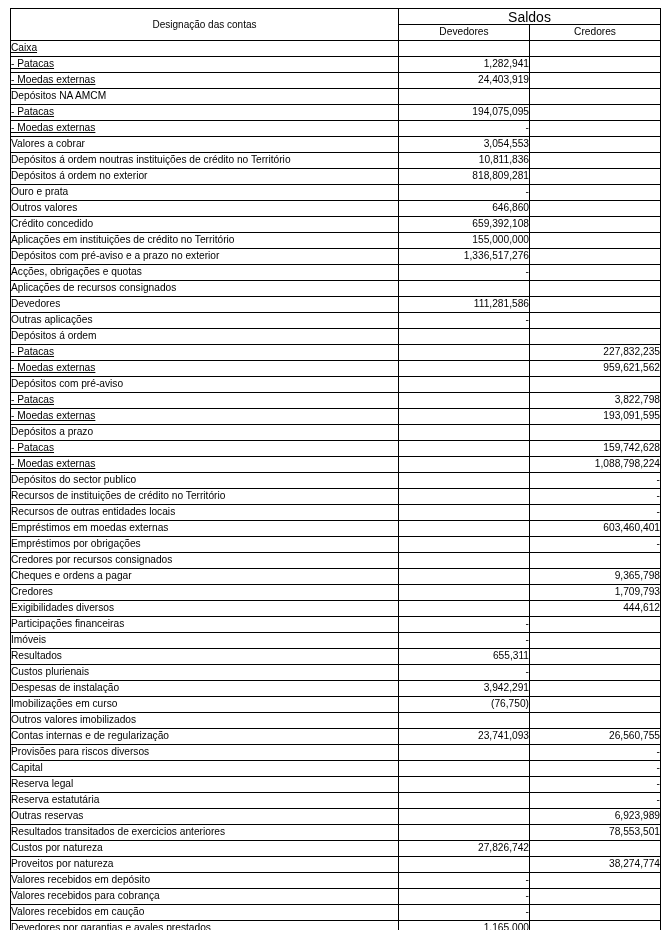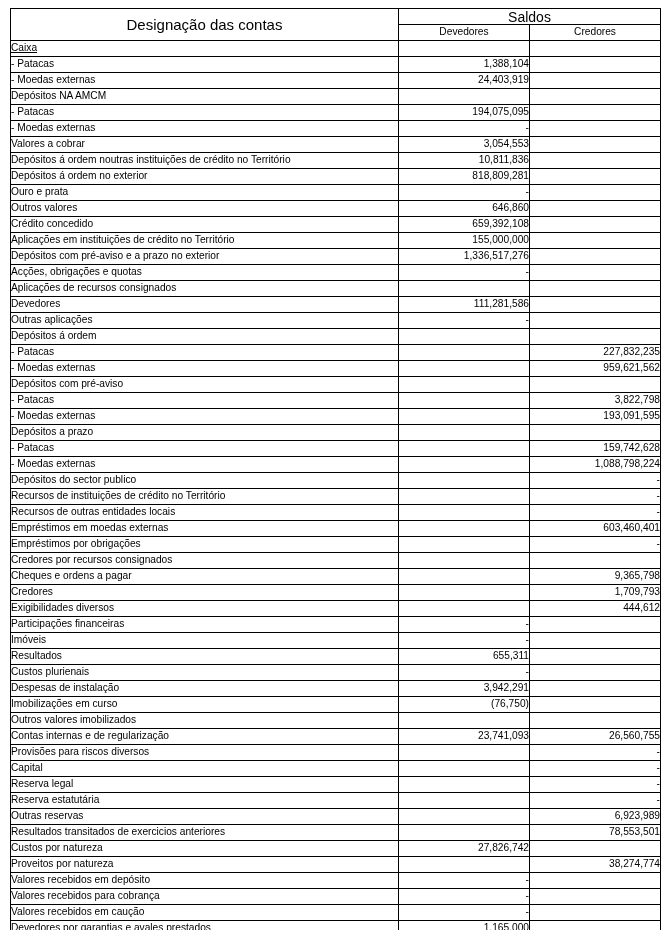--- a/index.html
+++ b/index.html
@@ -35,21 +35,21 @@
   }
   
   .hdr-saldos {
     text-align: center;
     height: 15px;
     font-size: 14px;
   }
   .hdr-desig {
     text-align: center;
     height: 31px;
-    font-size: 15px;
+    font-size: 10px;
   }
   .hdr-sub {
     text-align: center;
     height: 15px;
     font-size: 10.2px;
   }
   .col-desc { width: 388px; }
   .col-dev  { width: 131px; }
   .col-cre  { width: 131px; }
 
@@ -62,21 +62,21 @@
   td.desc {
     padding-left: 5px;
     white-space: nowrap;
     overflow: hidden;
   }
   td.num {
     text-align: right;
     padding-right: 7px;
     white-space: nowrap;
   }
-  .indent { padding-left: 16px; }
+  .indent { padding-left: 16px; text-decoration: underline; }
   tr.first-body td { border-top: 1px solid #000; text-decoration: underline; }
 </style>
 </head>
 <body>
 
 <div class="sheet">
   <table class="balance">
     <colgroup>
       <col class="col-desc">
       <col class="col-dev">
@@ -93,21 +93,21 @@
       </tr>
     </thead>
     <tbody id="rows-body">
         <tr class="first-body">
           <td class="desc">Caixa</td>
           <td class="num"></td>
           <td class="num"></td>
         </tr>
         <tr>
           <td class="desc indent">- Patacas</td>
-          <td class="num">1,388,104</td>
+          <td class="num">1,282,941</td>
           <td class="num"></td>
         </tr>
         <tr>
           <td class="desc indent">- Moedas externas</td>
           <td class="num">24,403,919</td>
           <td class="num"></td>
         </tr>
         <tr>
           <td class="desc">Depósitos NA AMCM</td>
           <td class="num"></td>

